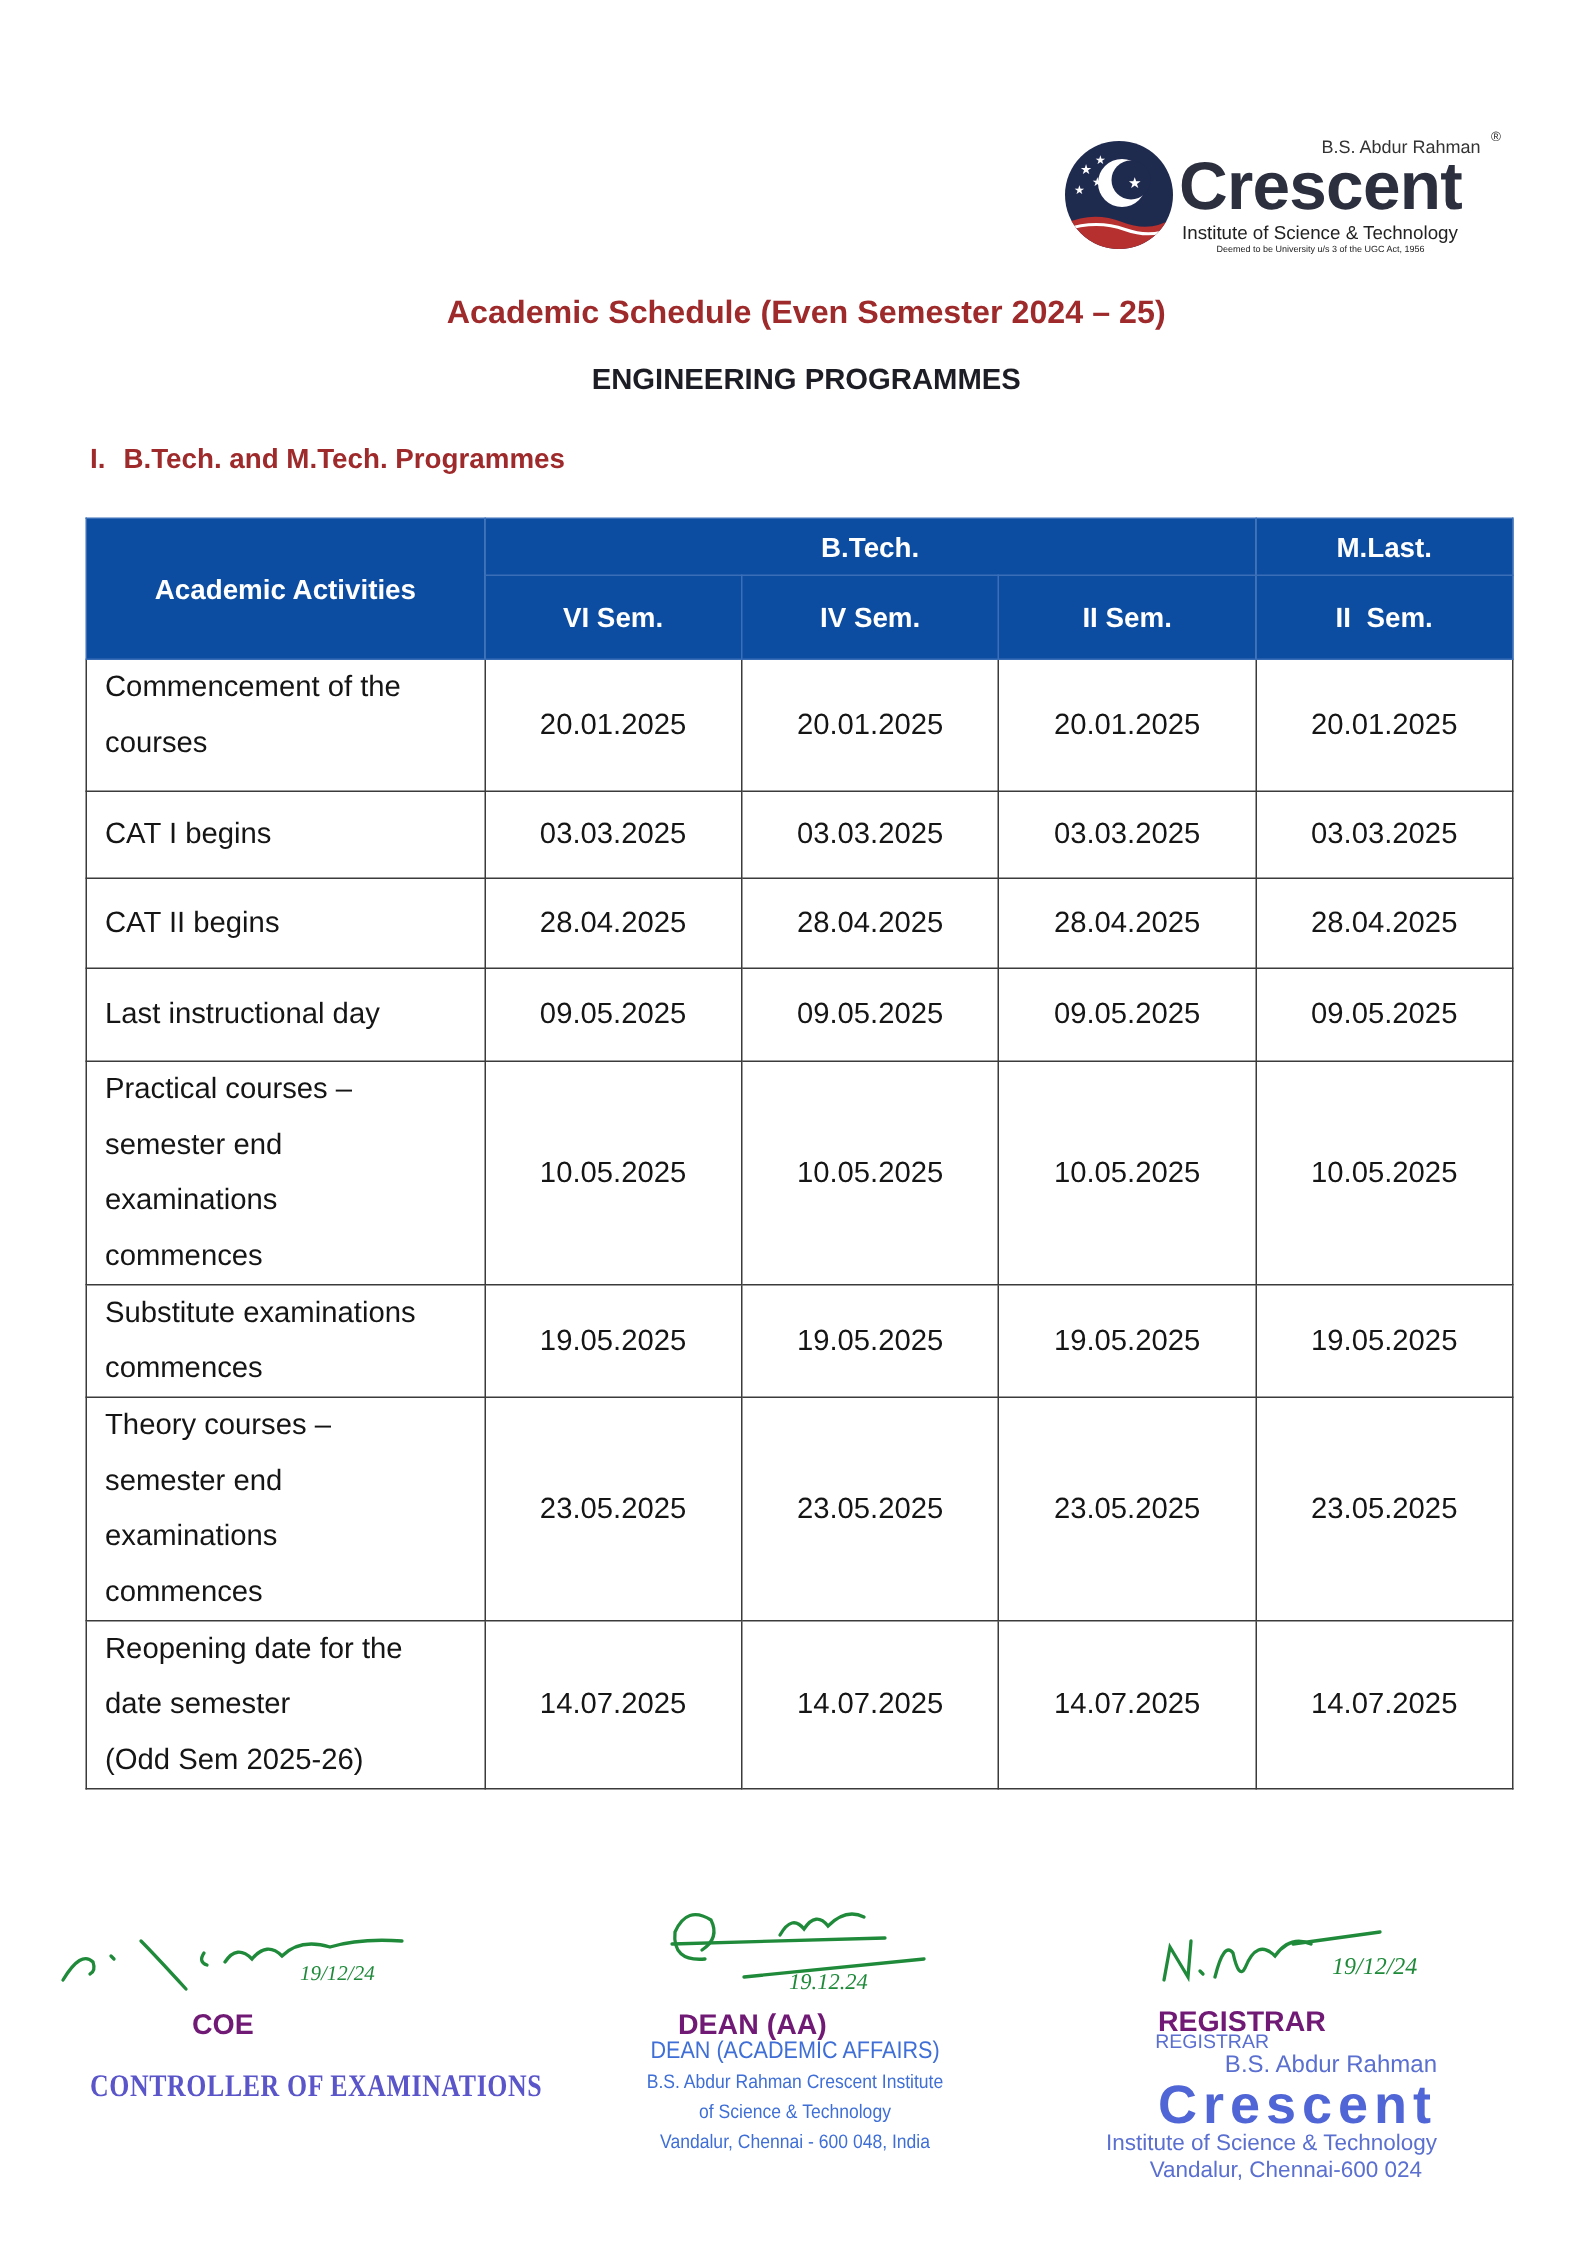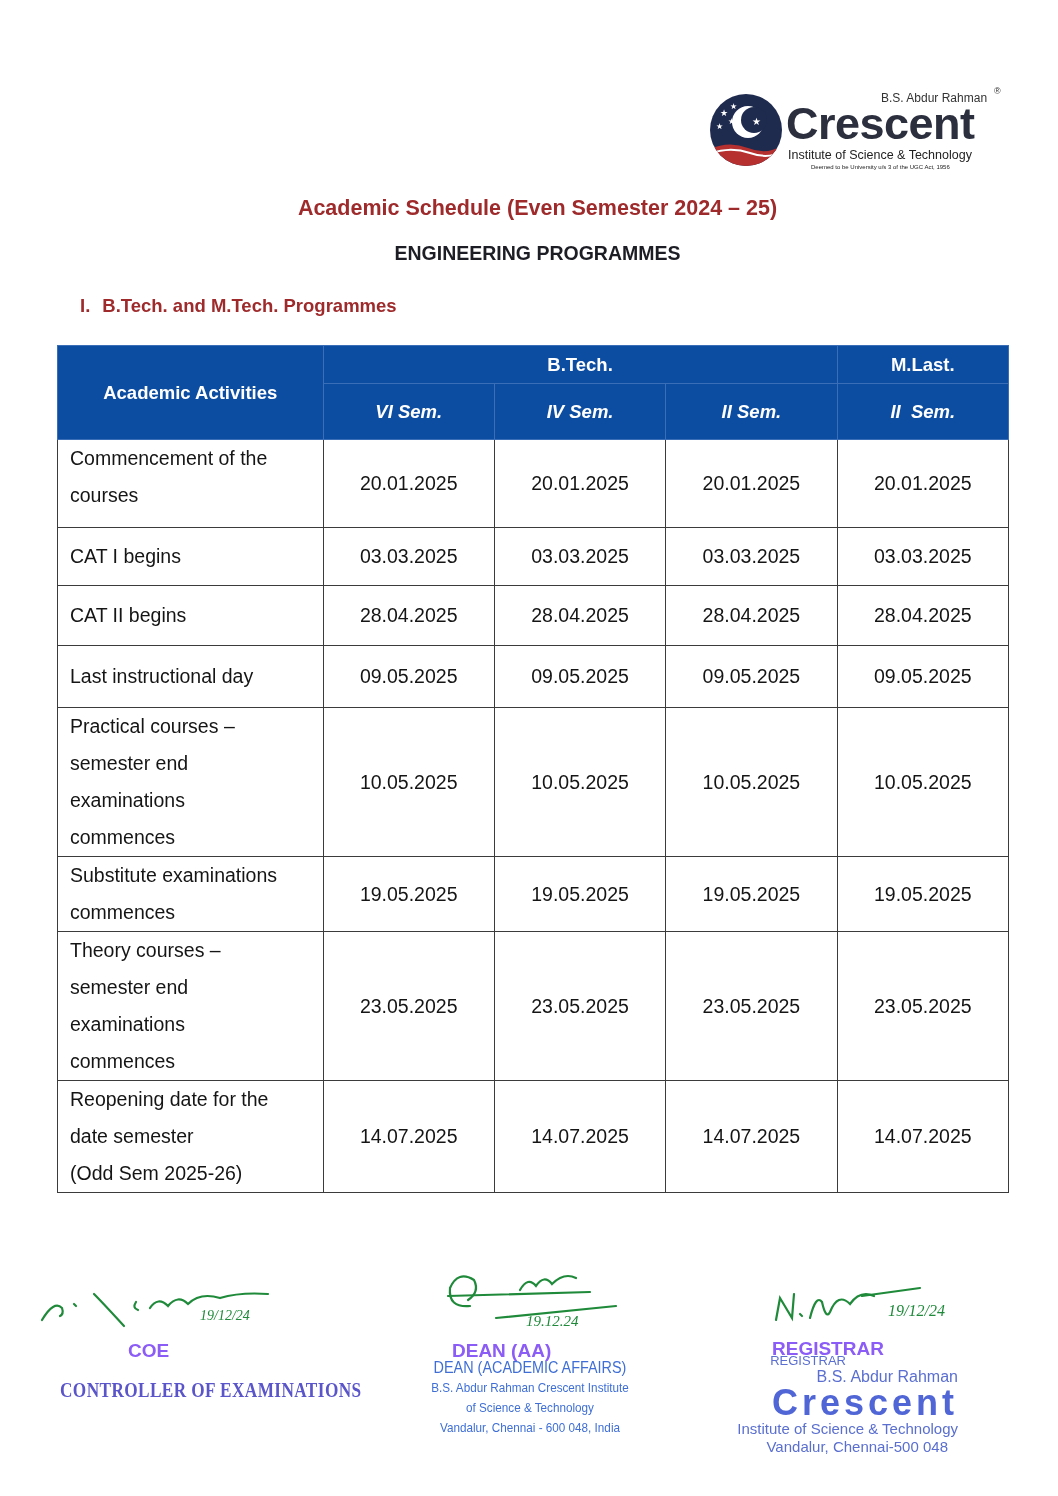--- a/index.html
+++ b/index.html
@@ -13,40 +13,40 @@
   .logo-reg { position: absolute; left: 288px; top: 0px; font-size: 9px; color: #333; }
   .logo-name { position: absolute; left: 80px; top: 14px; font-size: 45px; font-weight: bold; color: #2b2f3e; letter-spacing: -0.5px; line-height: 48px; }
   .logo-sub { position: absolute; left: 82px; top: 62px; font-size: 12.5px; color: #222; white-space: nowrap; }
   .logo-deemed { position: absolute; left: 105px; top: 78px; font-size: 6px; color: #222; white-space: nowrap; }
 
   
   .title { position: absolute; left: 0; width: 1075px; top: 196px; text-align: center;
            font-size: 21.5px; font-weight: bold; color: #9e2a2b; }
   .subtitle { position: absolute; left: 0; width: 1075px; top: 242px; text-align: center;
               font-size: 19.5px; font-weight: bold; color: #1d1d25; }
-  .section { position: absolute; left: 80px; top: 295px; font-size: 18.5px; font-weight: bold; color: #9e2a2b; }
+  .section { position: absolute; left: 60px; top: 295px; font-size: 18.5px; font-weight: bold; color: #9e2a2b; }
   .section .num { margin-right: 12px; }
 
   
   .sched { position: absolute; left: 57px; top: 345px; border-collapse: collapse; table-layout: fixed; width: 952px; }
   .sched th { background: #0d4da1; color: #ffffff; font-weight: bold; font-size: 18.5px;
               border: 1px solid #3a6fb8; text-align: center; padding: 0; }
   .sched th.h-act { width: 263px; }
   .sched tr.hr1 th { height: 37px; }
-  .sched tr.hr2 th { height: 55px; font-style: italic; }
+  .sched tr.hr2 th { height: 55px; }
   .sched td { border: 1.5px solid #3b3b3b; font-size: 19.5px; color: #151515; padding: 0; vertical-align: middle; }
   .sched td.act { text-align: left; padding-left: 12px; line-height: 37px; vertical-align: top; padding-top: 0; }
   .sched td.date { text-align: center; }
   .sched col.c0 { width: 265px; }
   .sched col.cd { width: 171px; }
 
   
   .sig { position: absolute; }
   .sig svg { position: absolute; }
-  .sig-role { position: absolute; font-size: 19px; font-weight: bold; color: #8b5cf6; white-space: nowrap; }
+  .sig-role { position: absolute; font-size: 19px; font-weight: bold; color: #701a75; white-space: nowrap; }
   .stamp { position: absolute; color: #5a55c9; white-space: nowrap; }
   .stamp-blue { color: #3f6fd6; }
 </style>
 </head>
 <body>
 
 <div class="logo">
   <svg class="logo-emblem" viewBox="0 0 76 76">
     <defs>
         <clipPath id="cc">
@@ -203,15 +203,15 @@
       <path d="M92 22 L150 14"></path>
     </g>
     <text x="118" y="42" font-size="16" fill="#1f8a3a" font-family="Liberation Serif, serif" font-style="italic">19/12/24</text>
   </svg>
   <span class="sig-role" style="left:72px; top:68px;">REGISTRAR</span>
   <div class="stamp" style="left:0; top:84px; width:258px; text-align:right; color:#5a6fd0;">
     <div style="font-size:13px; margin-right:112px; line-height:14px;">REGISTRAR</div>
     <div style="font-size:16px; line-height:18px;">B.S. Abdur Rahman</div>
     <div style="font-size:36px; font-weight:bold; letter-spacing:4px; line-height:34px; color:#5065d6;">Crescent</div>
     <div style="font-size:15px; line-height:18px;">Institute of Science &amp; Technology</div>
-    <div style="font-size:15px; line-height:18px; margin-right:10px;">Vandalur, Chennai-500 048</div>
+    <div style="font-size:15px; line-height:18px; margin-right:10px;">Vandalur, Chennai-600 024</div>
   </div>
 </div>
 
 </body></html>

